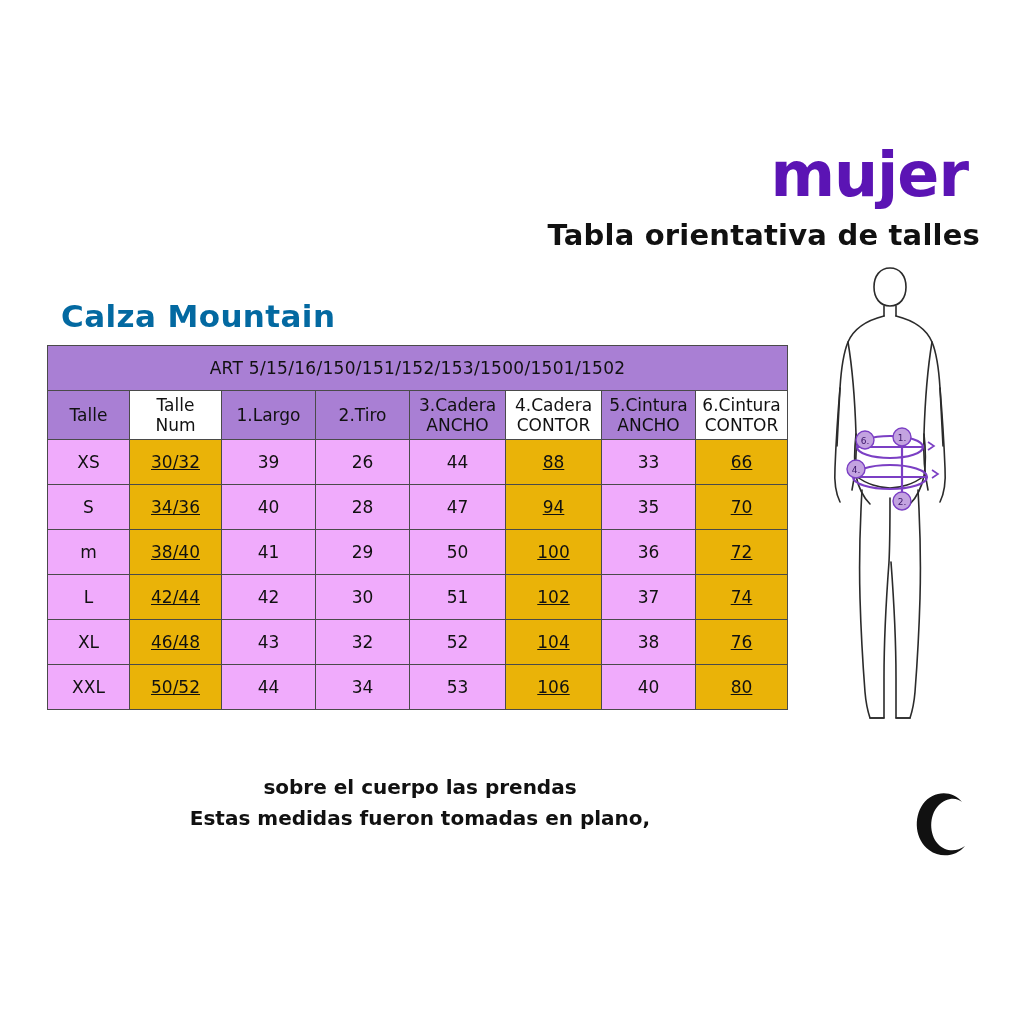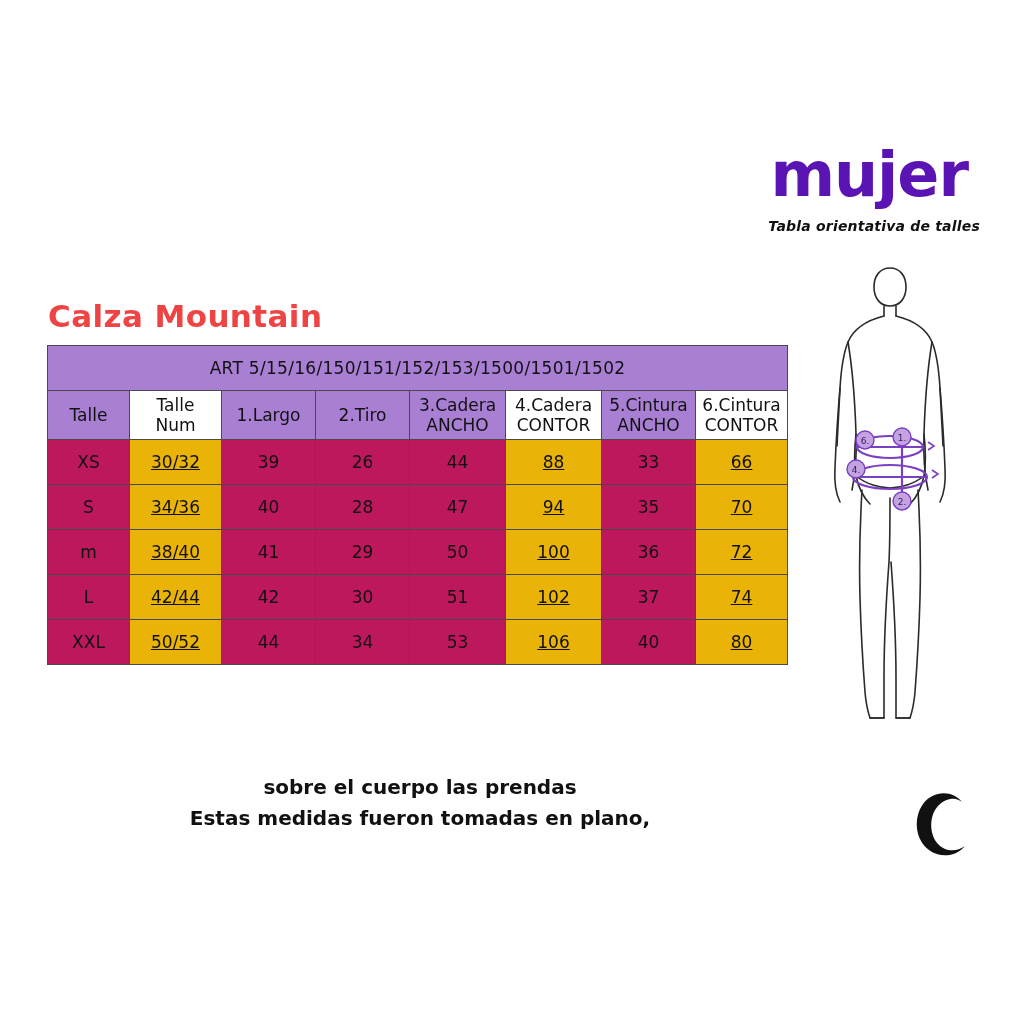--- a/index.html
+++ b/index.html
@@ -26,36 +26,35 @@
   .brand-title {
     font-family: "DejaVu Sans", sans-serif;
     font-size: 62px;
     font-weight: bold;
     color: #5b14b4;
     letter-spacing: -1px;
     line-height: 1;
     margin: 12px;
   }
   .brand-sub {
-    font-size: 14px;
+    font-size: 29px;
     font-weight: bold;
     color: #111111;
     margin-top: 12px;
     letter-spacing: 0.2px;
-    font-style: italic;
   }
 
   
   .product-title {
     position: absolute;
-    left: 48px;
+    left: 61px;
     top: 298px;
     font-size: 31px;
     font-weight: bold;
-    color: #ef4444;
+    color: #0369a1;
     letter-spacing: 0.4px;
   }
 
   
   .size-table-wrap {
     position: absolute;
     left: 47px;
     top: 345px;
     width: 740px;
   }
@@ -95,21 +94,21 @@
   .w-cintcon { width: 92px; }
 
   tbody td {
     height: 36px;
   }
   td.shade {
     background: #eab308;
     text-decoration: underline;
   }
   td.plain {
-    background: #be185d;
+    background: #f0abfc;
   }
 
   
   .note {
     position: absolute;
     left: 0;
     top: 772px;
     width: 840px;
     text-align: center;
     font-size: 20px;
@@ -230,20 +229,30 @@
         <td class="plain">L</td>
         <td class="shade">42/44</td>
         <td class="plain">42</td>
         <td class="plain">30</td>
         <td class="plain">51</td>
         <td class="shade">102</td>
         <td class="plain">37</td>
         <td class="shade">74</td>
       </tr>
       <tr>
+        <td class="plain">XL</td>
+        <td class="shade">46/48</td>
+        <td class="plain">43</td>
+        <td class="plain">32</td>
+        <td class="plain">52</td>
+        <td class="shade">104</td>
+        <td class="plain">38</td>
+        <td class="shade">76</td>
+      </tr>
+      <tr>
         <td class="plain">XXL</td>
         <td class="shade">50/52</td>
         <td class="plain">44</td>
         <td class="plain">34</td>
         <td class="plain">53</td>
         <td class="shade">106</td>
         <td class="plain">40</td>
         <td class="shade">80</td>
       </tr>
     </tbody>

